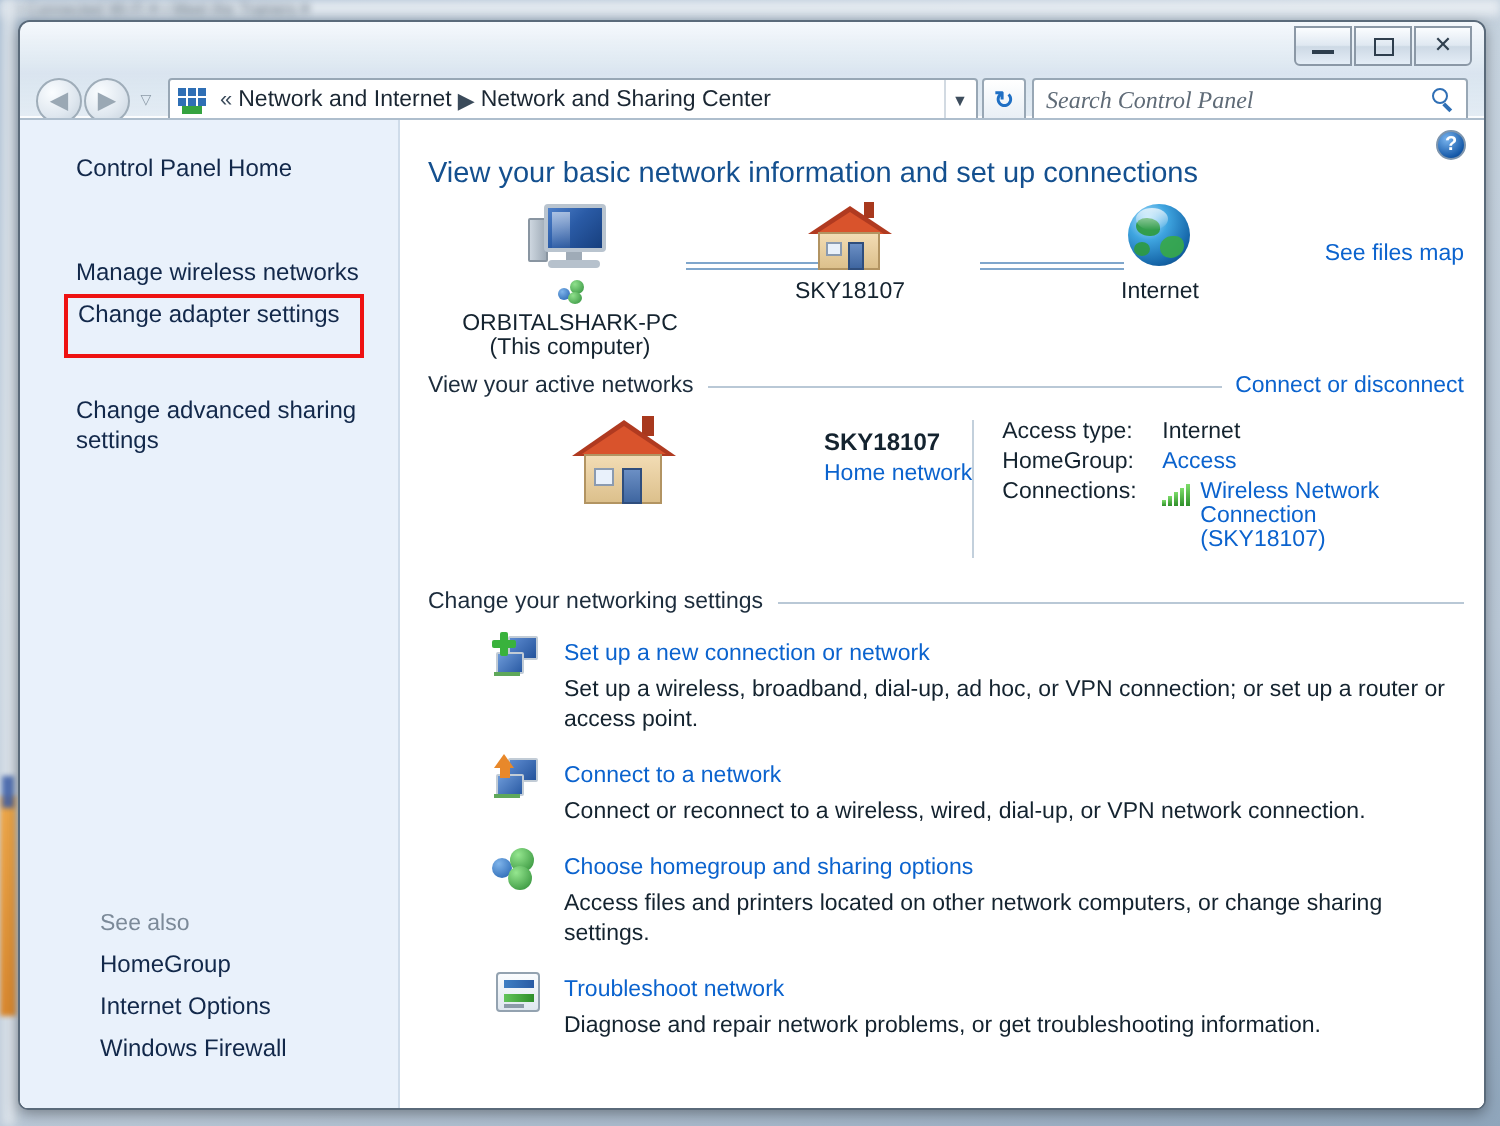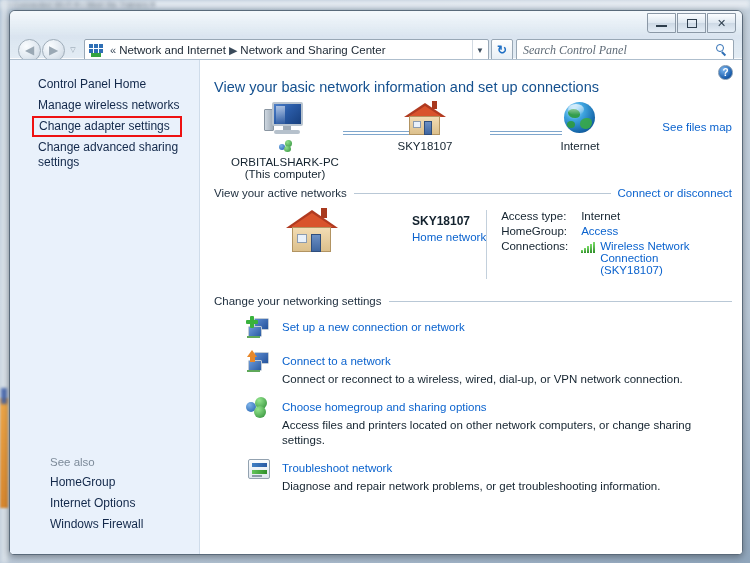--- a/index.html
+++ b/index.html
@@ -179,30 +179,30 @@
     position: relative;
   }
   .side-link {
     display: block;
     font-size: 12px; color: #12284a;
     padding: 3px 8px 3px 28px;
     line-height: 15px;
     cursor: pointer;
     text-decoration: none;
   }
-  #side-home { margin-bottom: 0; }
+  #side-home { margin-bottom: 31px; }
   #side-change-adapter-wrap {
     position: relative;
     margin: 0 0 0 22px;
     width: 150px;
     border: 2px solid #ee1111;
     padding: 0;
   }
-  #side-change-adapter-wrap .side-link { padding-left: 5px; padding-top: 1px; padding-bottom: 1px; }
-  #side-advanced { margin-top: 0; }
+  #side-change-adapter-wrap .side-link { padding-left: 5px; padding-top: 1px; padding-bottom: 12px; }
+  #side-advanced { margin-top: 16px; }
   #see-also-block {
     position: absolute; left: 12px; bottom: 21px; width: 100%;
   }
   #see-also-title {
     font-size: 11.5px; color: #7c8a99;
     padding: 0 8px 4px 28px;
   }
 
   
   #content {
@@ -672,20 +672,21 @@
           <div class="setting-icon">
             <span class="ico-minipc">
                 <span class="m1"></span>
                 <span class="m2"></span>
                 <span class="cord"></span>
               </span>
             <span class="ico-plus"></span>
           </div>
           <div class="setting-body">
             <span class="setting-title">Set up a new connection or network</span>
+            <div class="setting-desc">Set up a wireless, broadband, dial-up, ad hoc, or VPN connection; or set up a router or access point.</div>
           </div>
         </div>
 
         <div class="setting-item">
           <div class="setting-icon">
             <span class="ico-minipc">
                 <span class="m1"></span>
                 <span class="m2"></span>
                 <span class="cord"></span>
               </span>

